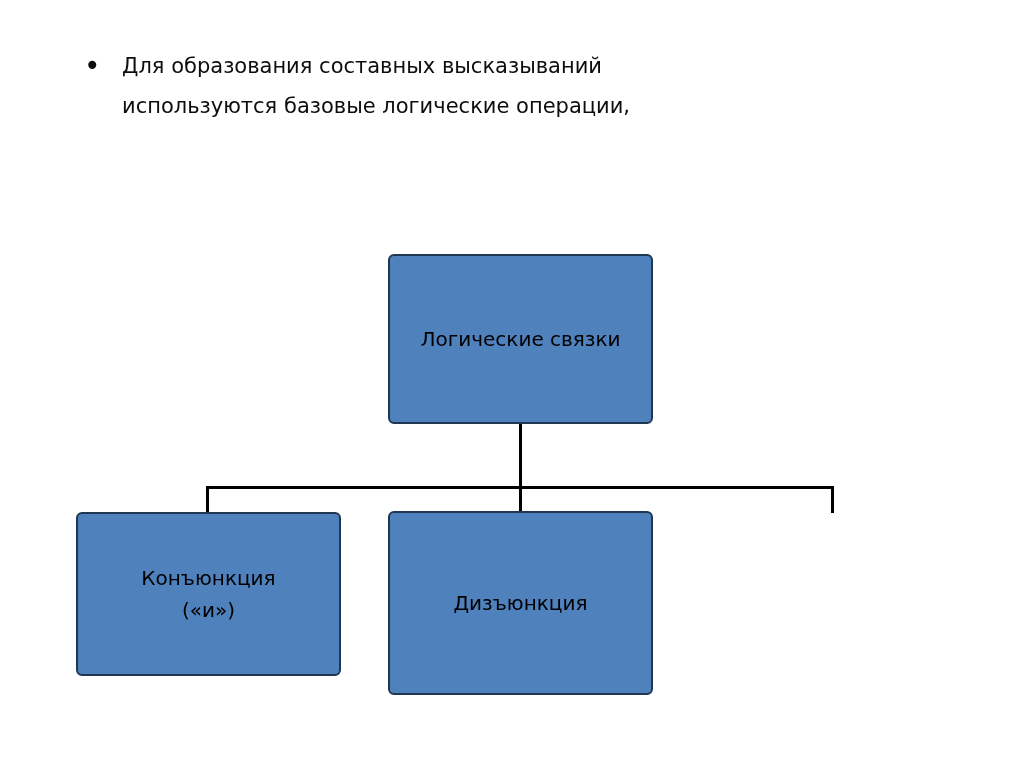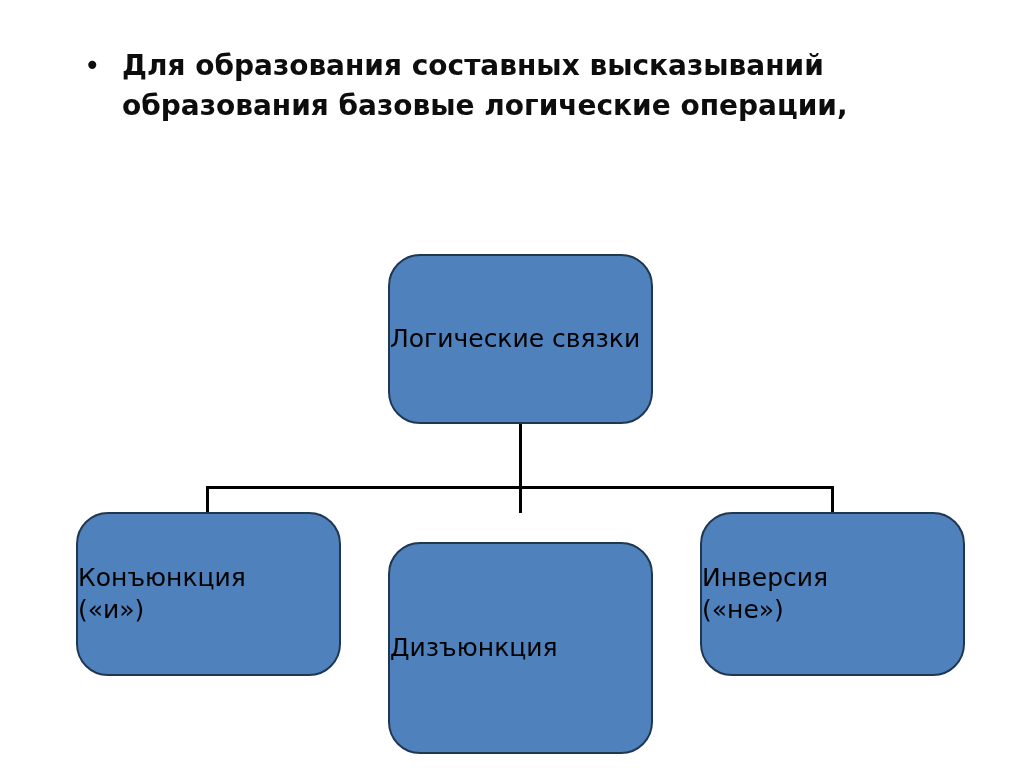--- a/index.html
+++ b/index.html
@@ -27,62 +27,61 @@
     left: 84px;
     top: 46px;
     font-size: 28px;
     line-height: 40px;
     color: #0d0d0d;
   }
   .bullet-lines {
     position: absolute;
     left: 122px;
     top: 46px;
-    font-size: 28px;
+    font-size: 21px;
     line-height: 40px;
     color: #0d0d0d;
     white-space: nowrap;
-    font-weight: bold;
   }
   
   .box {
     position: absolute;
     background: var(--box-fill);
     border: 2px solid var(--box-border);
-    border-radius: 32px;
+    border-radius: 6px;
     display: flex;
     flex-direction: column;
-    align-items: flex-start;
+    align-items: center;
     justify-content: center;
     text-align: center;
     color: var(--text);
-    font-size: 25px;
+    font-size: 20px;
     line-height: 32px;
   }
   .box-root   { left: 388px; top: 254px; width: 265px; height: 170px; }
   .box-left   { left:  76px; top: 512px; width: 265px; height: 164px; }
-  .box-mid    { left: 388px; top: 542px; width: 265px; height: 212px; }
+  .box-mid    { left: 388px; top: 511px; width: 265px; height: 184px; }
   .box-right  { left: 700px; top: 512px; width: 265px; height: 164px; }
   
   .conn { position: absolute; background: var(--connector); }
   .conn-stem       { left: 519px; top: 424px; width: 3px;   height: 63px; }
   .conn-hbar       { left: 206px; top: 486px; width: 628px; height: 3px;  }
   .conn-drop-left  { left: 206px; top: 486px; width: 3px;   height: 27px; }
   .conn-drop-mid   { left: 519px; top: 486px; width: 3px;   height: 27px; }
   .conn-drop-right { left: 831px; top: 486px; width: 3px;   height: 27px; }
 </style>
 </head>
 <body style="background: rgb(255, 255, 255);">
 
 <div class="slide">
 
   <span class="bullet-dot">•</span>
   <div class="bullet-lines">
     <div>Для образования составных высказываний</div>
-    <div>образования базовые логические операции,</div>
+    <div>используются базовые логические операции,</div>
   </div>
 
   <div class="conn conn-stem"></div>
   <div class="conn conn-hbar"></div>
   <div class="conn conn-drop-left"></div>
   <div class="conn conn-drop-mid"></div>
   <div class="conn conn-drop-right"></div>
 
   <div class="box box-root">
     <div>Логические связки</div>
@@ -90,18 +89,14 @@
 
   <div class="box box-left">
     <div>Конъюнкция</div>
     <div>(«и»)</div>
   </div>
 
   <div class="box box-mid">
     <div>Дизъюнкция</div>
   </div>
 
-  <div class="box box-right">
-    <div>Инверсия</div>
-    <div>(«не»)</div>
-  </div>
 
 </div>
 
 </body></html>

